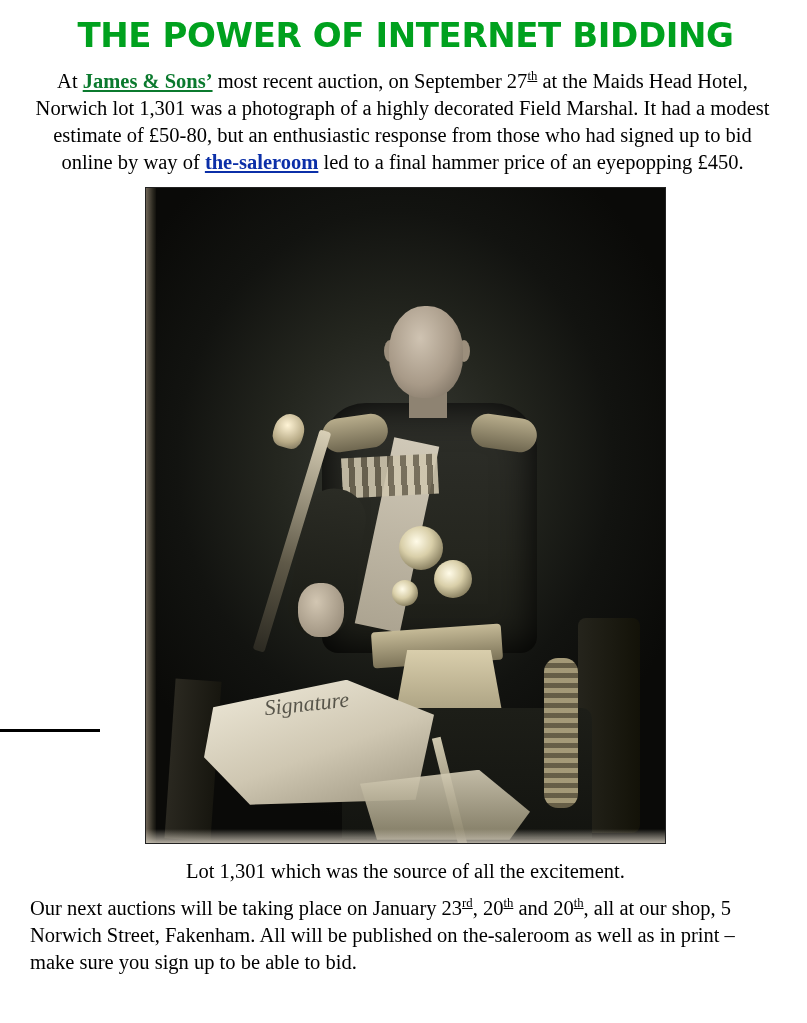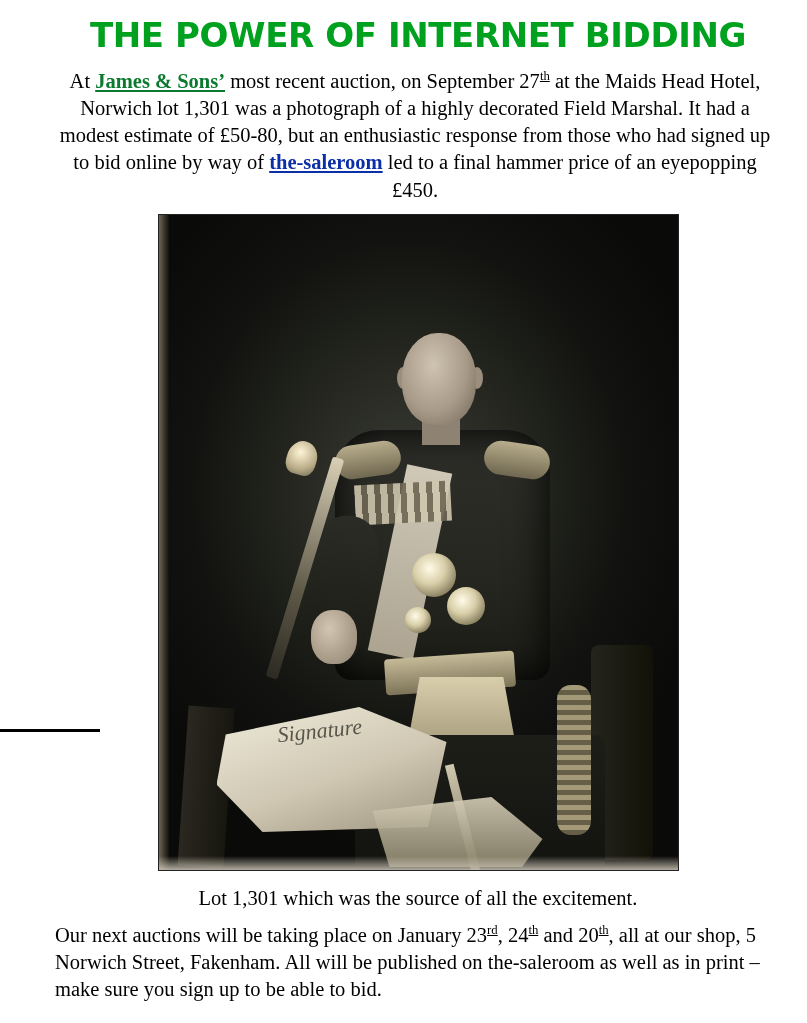--- a/index.html
+++ b/index.html
@@ -12,21 +12,21 @@
     height: 1023px;
     overflow: hidden;
     font-family: "Liberation Serif", serif;
     color: #000000;
   }
   .page {
     position: relative;
     width: 807px;
     height: 732px;
     box-sizing: border-box;
-    padding: 10px 26px 0 55px;
+    padding: 10px 26px 0 30px;
   }
   .headline {
     text-align: center;
     color: #00a11e;
     font-family: "DejaVu Sans", sans-serif;
     font-weight: bold;
     font-size: 34px;
     letter-spacing: -0.4px;
     margin: 8px 0 14px 0;
     line-height: 1.05;
@@ -320,17 +320,17 @@
         <div class="boot"></div>
       </div>
       <div class="edge-left"></div>
       <div class="edge-bottom2"></div>
     </div>
   </div>
 
   <p class="caption">Lot 1,301 which was the source of all the excitement.</p>
 
   <p class="footer-text">
-    <span>Our next auctions will be taking place on January 23</span><sup>rd</sup><span>, 24</span><sup>th</sup><span> and 20</span><sup>th</sup><span>, all at our shop, 5 Norwich Street, Fakenham. All will be published on the-saleroom as well as in print – make sure you sign up to be able to bid.</span>
+    <span>Our next auctions will be taking place on January 23</span><sup>rd</sup><span>, 20</span><sup>th</sup><span> and 20</span><sup>th</sup><span>, all at our shop, 5 Norwich Street, Fakenham. All will be published on the-saleroom as well as in print – make sure you sign up to be able to bid.</span>
   </p>
 
   <div class="bottom-rule"></div>
 </div>
 
 </body></html>

